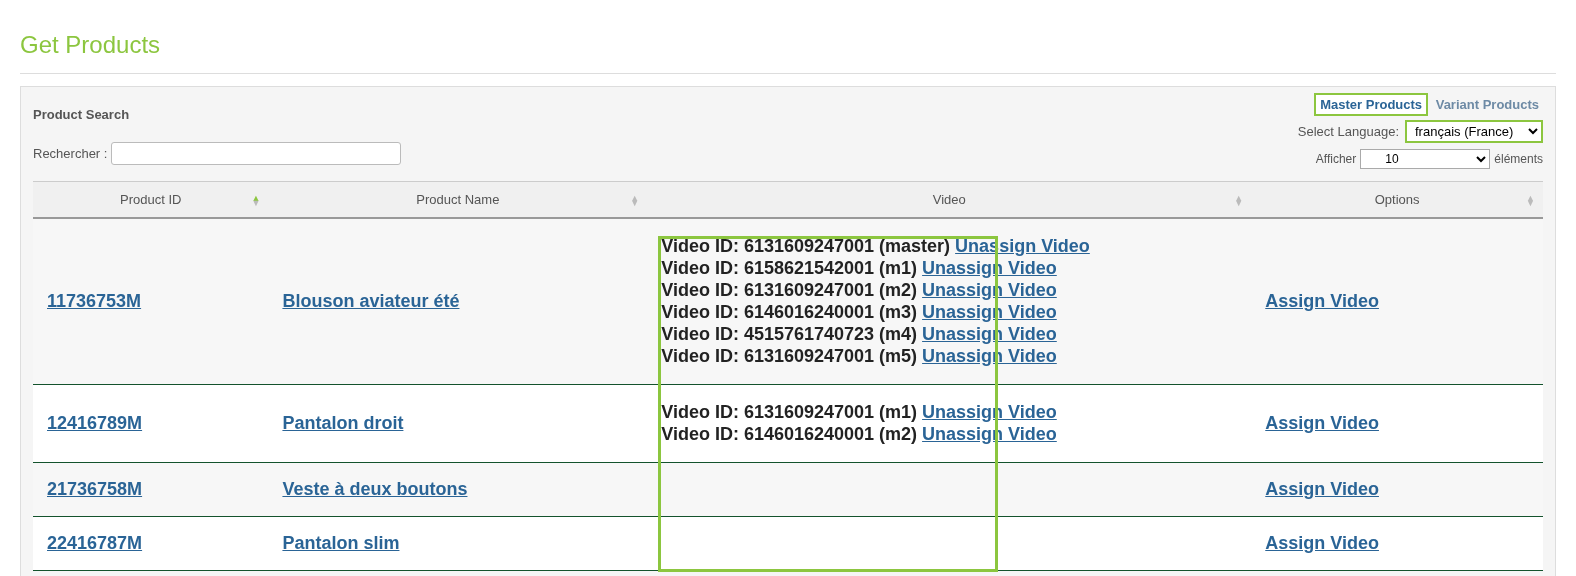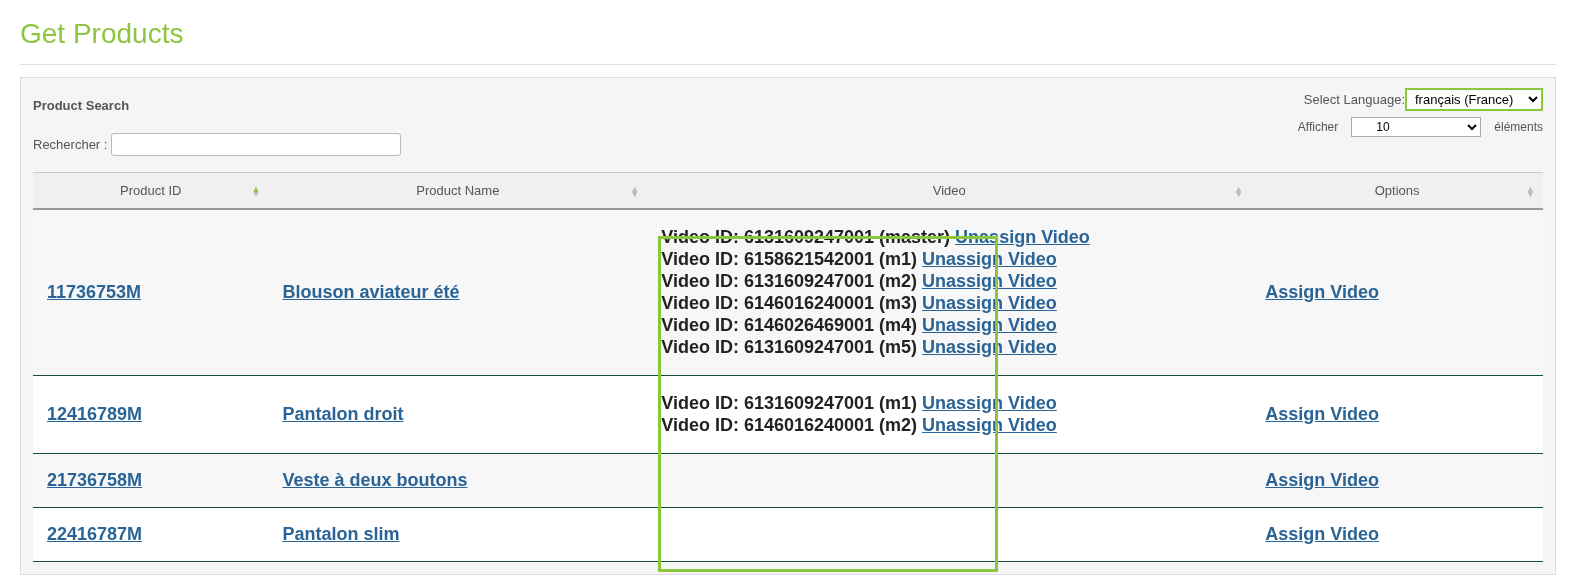--- a/index.html
+++ b/index.html
@@ -9,23 +9,23 @@
     font-size: 13px;
     color: #333;
     background: #fff;
   }
   .page {
     width: 1576px;
     padding: 10px 20px;
   }
   .page-title {
     color: #8cc63f;
-    font-size: 28px;
+    font-size: 24px;
     font-weight: 400;
-    margin: 8px 0 14px 0;
+    margin: 21px 0 14px 0;
   }
   .hr {
     border: none;
     border-top: 1px solid #ddd;
     margin: 0 0 12px 0;
   }
   .panel {
     background: #f5f5f5;
     border: 1px solid #ddd;
     padding: 0;
@@ -61,35 +61,36 @@
     background: #fff;
   }
   .tab-btn.inactive {
     color: #6d8aa5;
   }
   .lang-row {
     margin-top: 4px;
     display: flex;
     align-items: center;
     justify-content: flex-end;
+    gap: 6px;
   }
   .lang-label { color: #555; font-size: 13px; }
   .lang-select {
     border: 2px solid #8cc63f;
     font-size: 13px;
     padding: 1px 4px;
     width: 138px;
     background: #fff;
   }
   .show-row {
     margin-top: 6px;
     display: flex;
     align-items: center;
     justify-content: flex-end;
-    gap: 13px;
+    gap: 4px;
     color: #555;
     font-size: 12px;
   }
   .show-select {
     border: 1px solid #aaa;
     font-size: 12px;
     padding: 1px 20px;
     width: 130px;
     background: #fff;
   }
@@ -177,20 +178,24 @@
 <div class="page">
   <h1 class="page-title">Get Products</h1>
   <hr class="hr">
 
   <div class="panel">
     <div class="panel-inner">
 
       <div class="panel-heading">Product Search</div>
 
       <div class="top-right">
+        <div class="tab-row">
+          <span class="tab-btn active">Master Products</span>
+          <span class="tab-btn inactive">Variant Products</span>
+        </div>
         <div class="lang-row">
           <span class="lang-label">Select Language:</span>
           <select class="lang-select">
             <option>français (France)</option>
           </select>
         </div>
         <div class="show-row">
           <span>Afficher</span>
           <select class="show-select">
             <option>10</option>
@@ -239,21 +244,21 @@
         </thead>
         <tbody id="table-body">
             <tr class="odd">
               <td><a href="#" class="link">11736753M</a></td>
               <td><a href="#" class="link">Blouson aviateur été</a></td>
               <td class="video-cell">
                 <div class="video-line"><span>Video ID: 6131609247001 (master) </span><a href="#" class="link">Unassign Video</a></div>
                 <div class="video-line"><span>Video ID: 6158621542001 (m1) </span><a href="#" class="link">Unassign Video</a></div>
                 <div class="video-line"><span>Video ID: 6131609247001 (m2) </span><a href="#" class="link">Unassign Video</a></div>
                 <div class="video-line"><span>Video ID: 6146016240001 (m3) </span><a href="#" class="link">Unassign Video</a></div>
-                <div class="video-line"><span>Video ID: 6146026469001 (m4) </span><a href="#" class="link">Unassign Video</a></div>
+                <div class="video-line"><span>Video ID: 4515761740723 (m4) </span><a href="#" class="link">Unassign Video</a></div>
                 <div class="video-line"><span>Video ID: 6131609247001 (m5) </span><a href="#" class="link">Unassign Video</a></div>
               </td>
               <td><a href="#" class="link">Assign Video</a></td>
             </tr>
             <tr class="even">
               <td><a href="#" class="link">12416789M</a></td>
               <td><a href="#" class="link">Pantalon droit</a></td>
               <td class="video-cell">
                 <div class="video-line"><span>Video ID: 6131609247001 (m1) </span><a href="#" class="link">Unassign Video</a></div>
                 <div class="video-line"><span>Video ID: 6146016240001 (m2) </span><a href="#" class="link">Unassign Video</a></div>

